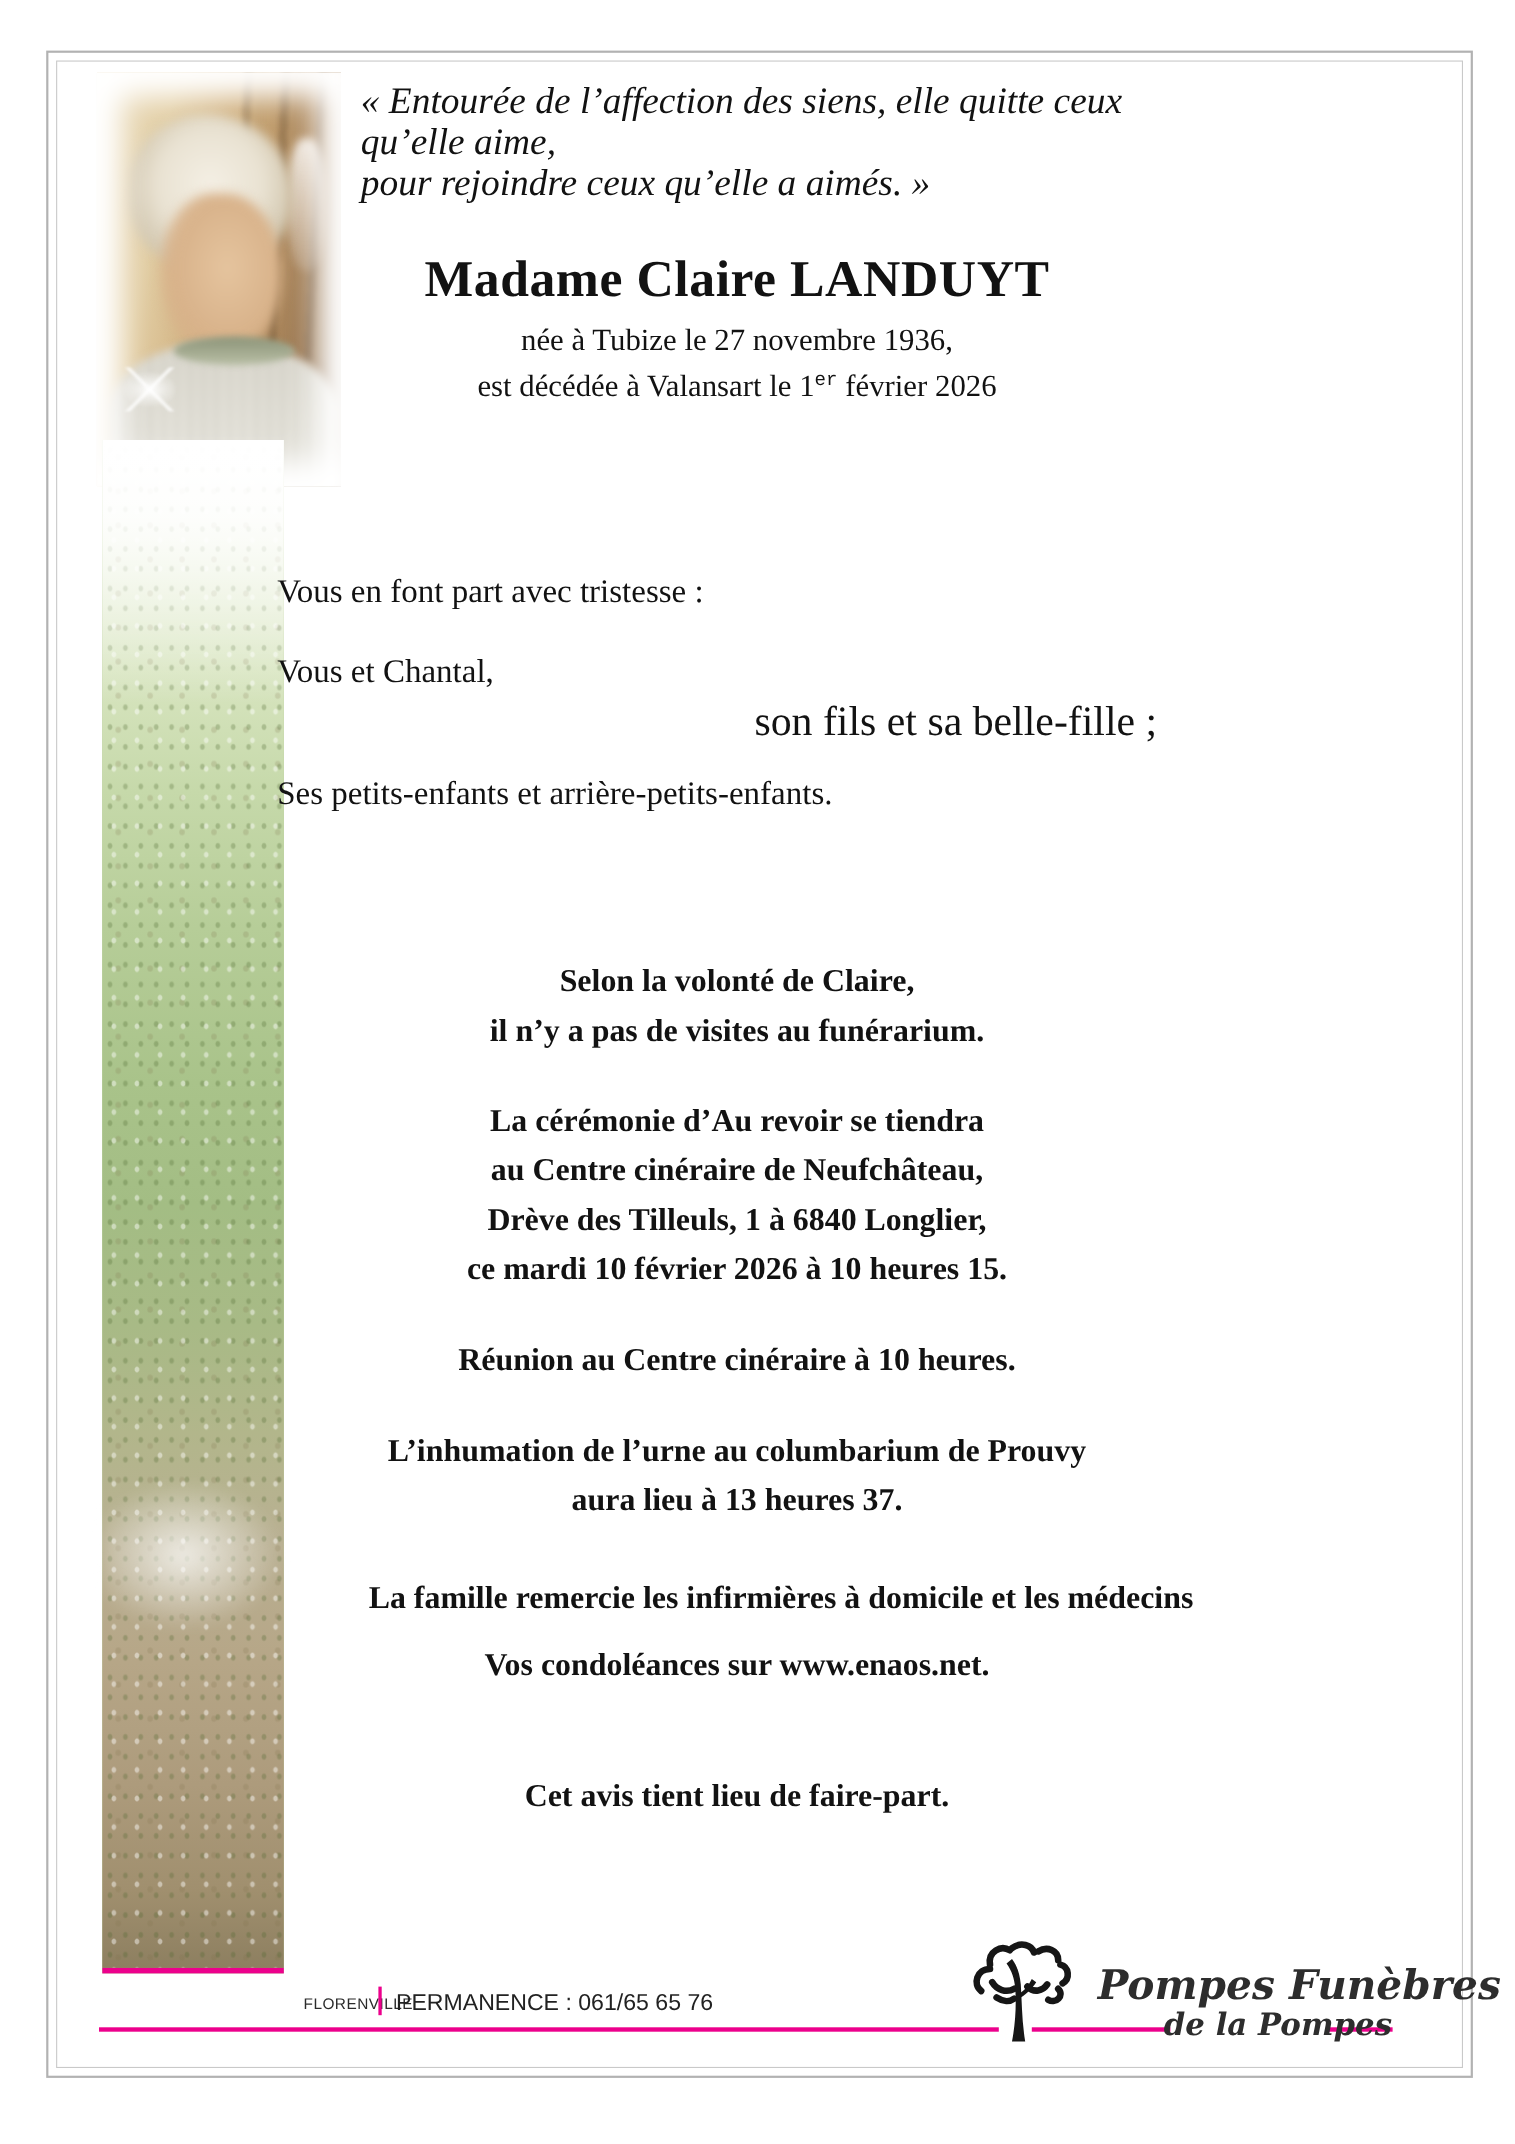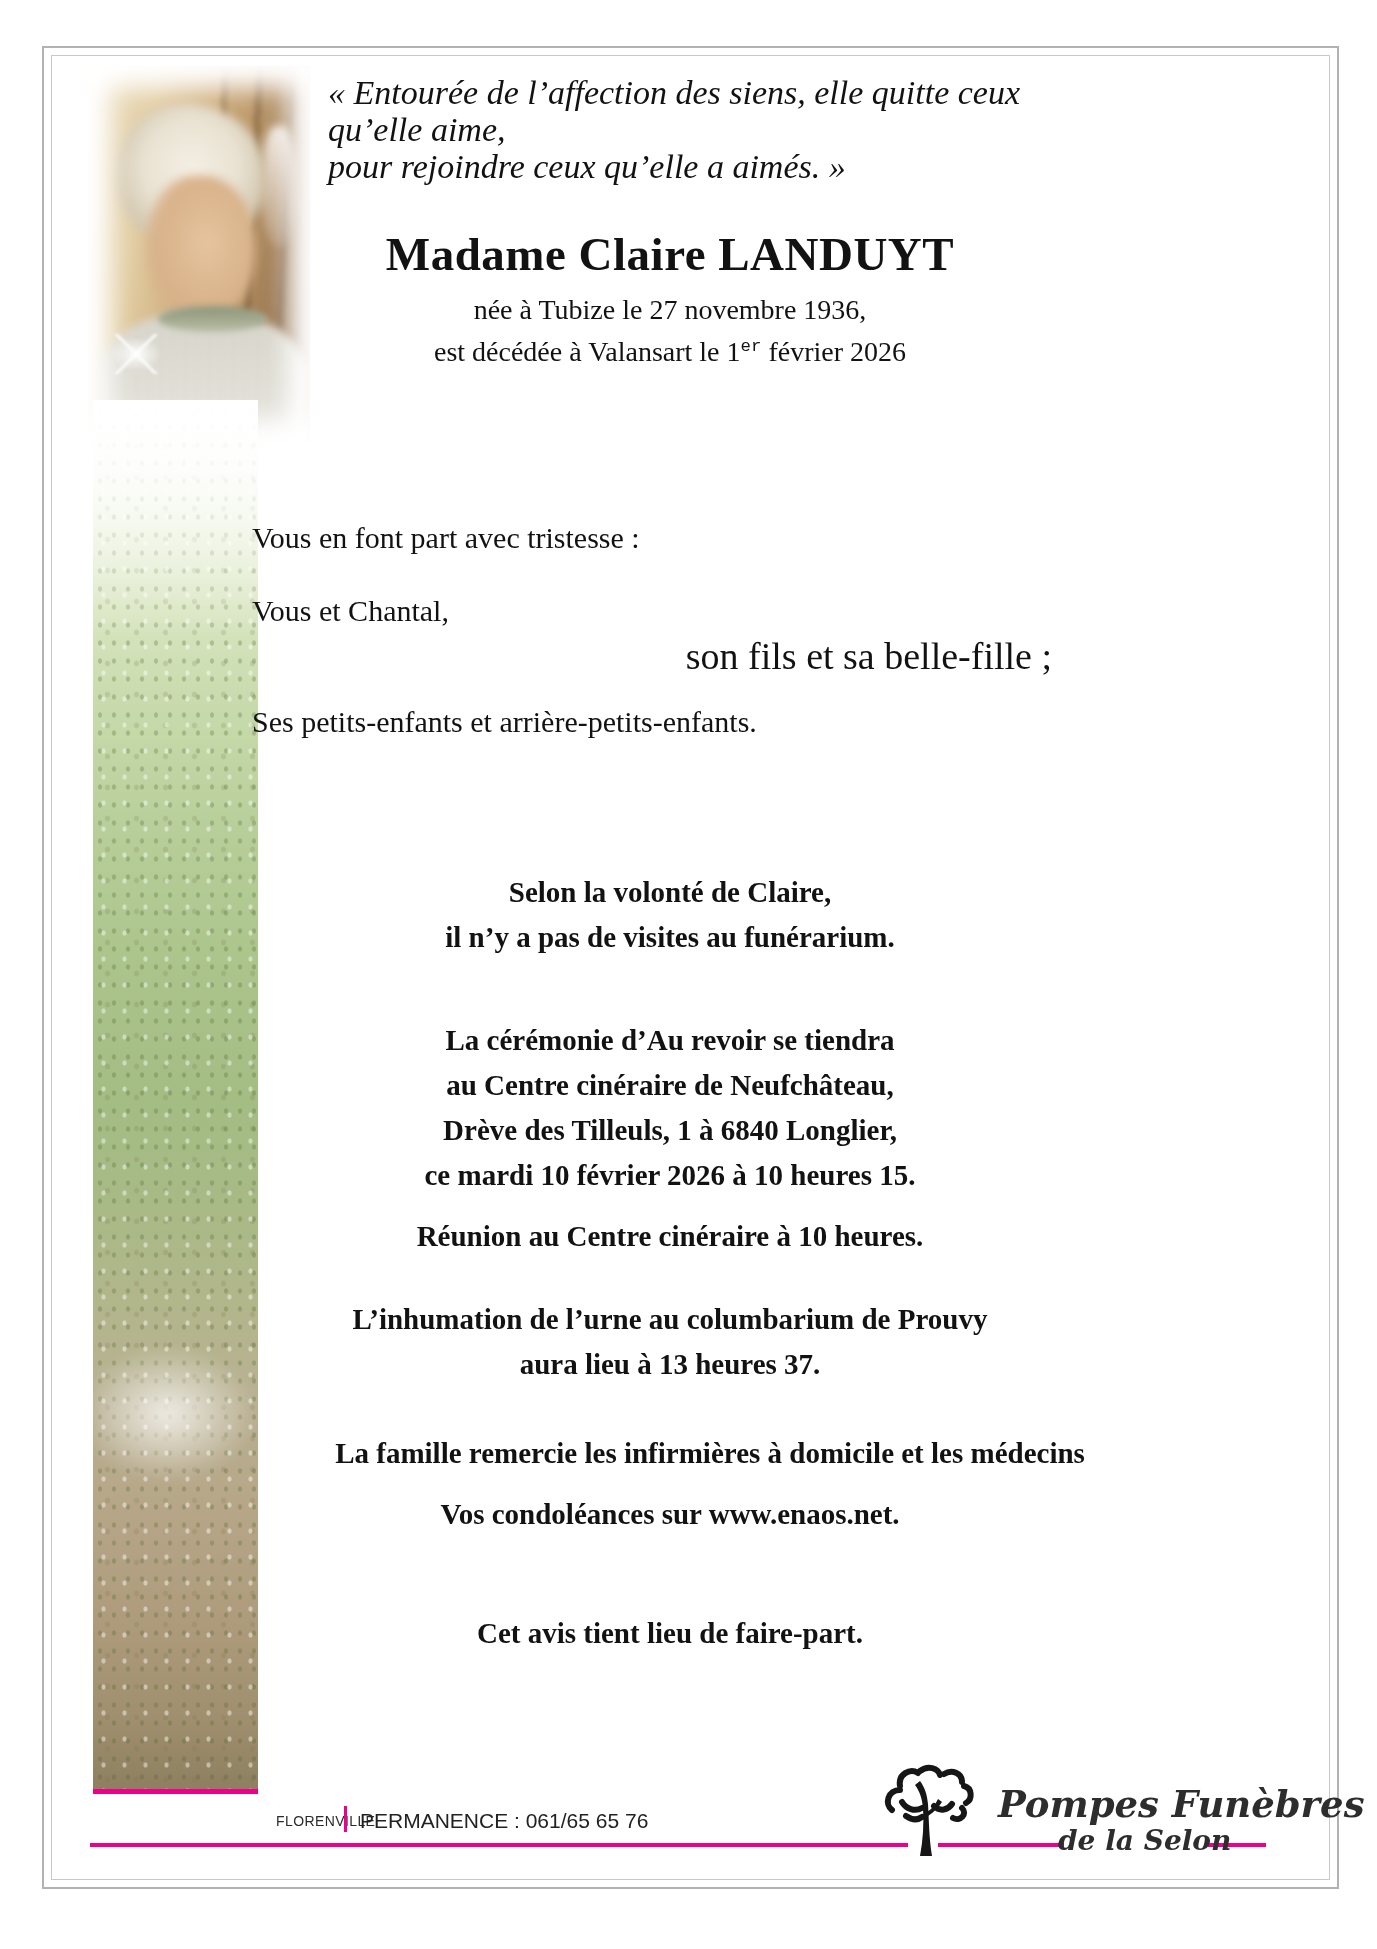--- a/index.html
+++ b/index.html
@@ -68,21 +68,21 @@
   .bodyline{position:absolute;left:252px;font-size:30px;white-space:nowrap;}
   .intro{top:521px;}
   .family1{top:594px;}
   .relationwrap{position:absolute;left:252px;top:634px;width:800px;text-align:right;
     font-size:38px;}
   .family2{top:705px;}
 
   .cpar{position:absolute;left:258px;width:824px;text-align:center;
     font-weight:bold;font-size:29px;line-height:45px;}
   .p-wish{top:870px;}
-  .p-ceremony{top:1018px;}
+  .p-ceremony{top:997px;}
   .p-meeting{top:1214px;}
   .p-burial{top:1297px;}
   .p-thanks{top:1431px;padding-left:40px;}
   .p-condolences{top:1492px;}
   .p-notice{top:1611px;}
   .cpar span{display:block;}
 
   
   .f-city{position:absolute;left:276px;top:1813px;font-family:"Liberation Sans",sans-serif;
     font-size:14px;letter-spacing:.4px;color:#2b2b2b;}
@@ -181,13 +181,13 @@
     <path d="M86 44 C92 50 84 58 77 54"></path>
     <path d="M26 38 C30 45 39 48 46 44"></path>
     <path d="M58 42 C64 48 72 46 76 40"></path>
     <path d="M30 52 C36 56 42 56 46 53"></path>
   </g>
   <path d="M44 92 L56 92 C53 74 53 56 52 40 C51 30 49 24 44 17 L39 21 C44 28 46 34 47 44 C48 60 47 76 44 92 Z" fill="#161616"></path>
   <path d="M52 52 C58 48 62 44 66 38 L62 35 C59 41 56 45 51 48 Z" fill="#161616"></path>
 </svg>
 
 <div class="brand1">Pompes Funèbres</div>
-<div class="brand2">de la Selon</div>
+<div class="brand2">de la Pompes</div>
 
 </body></html>

